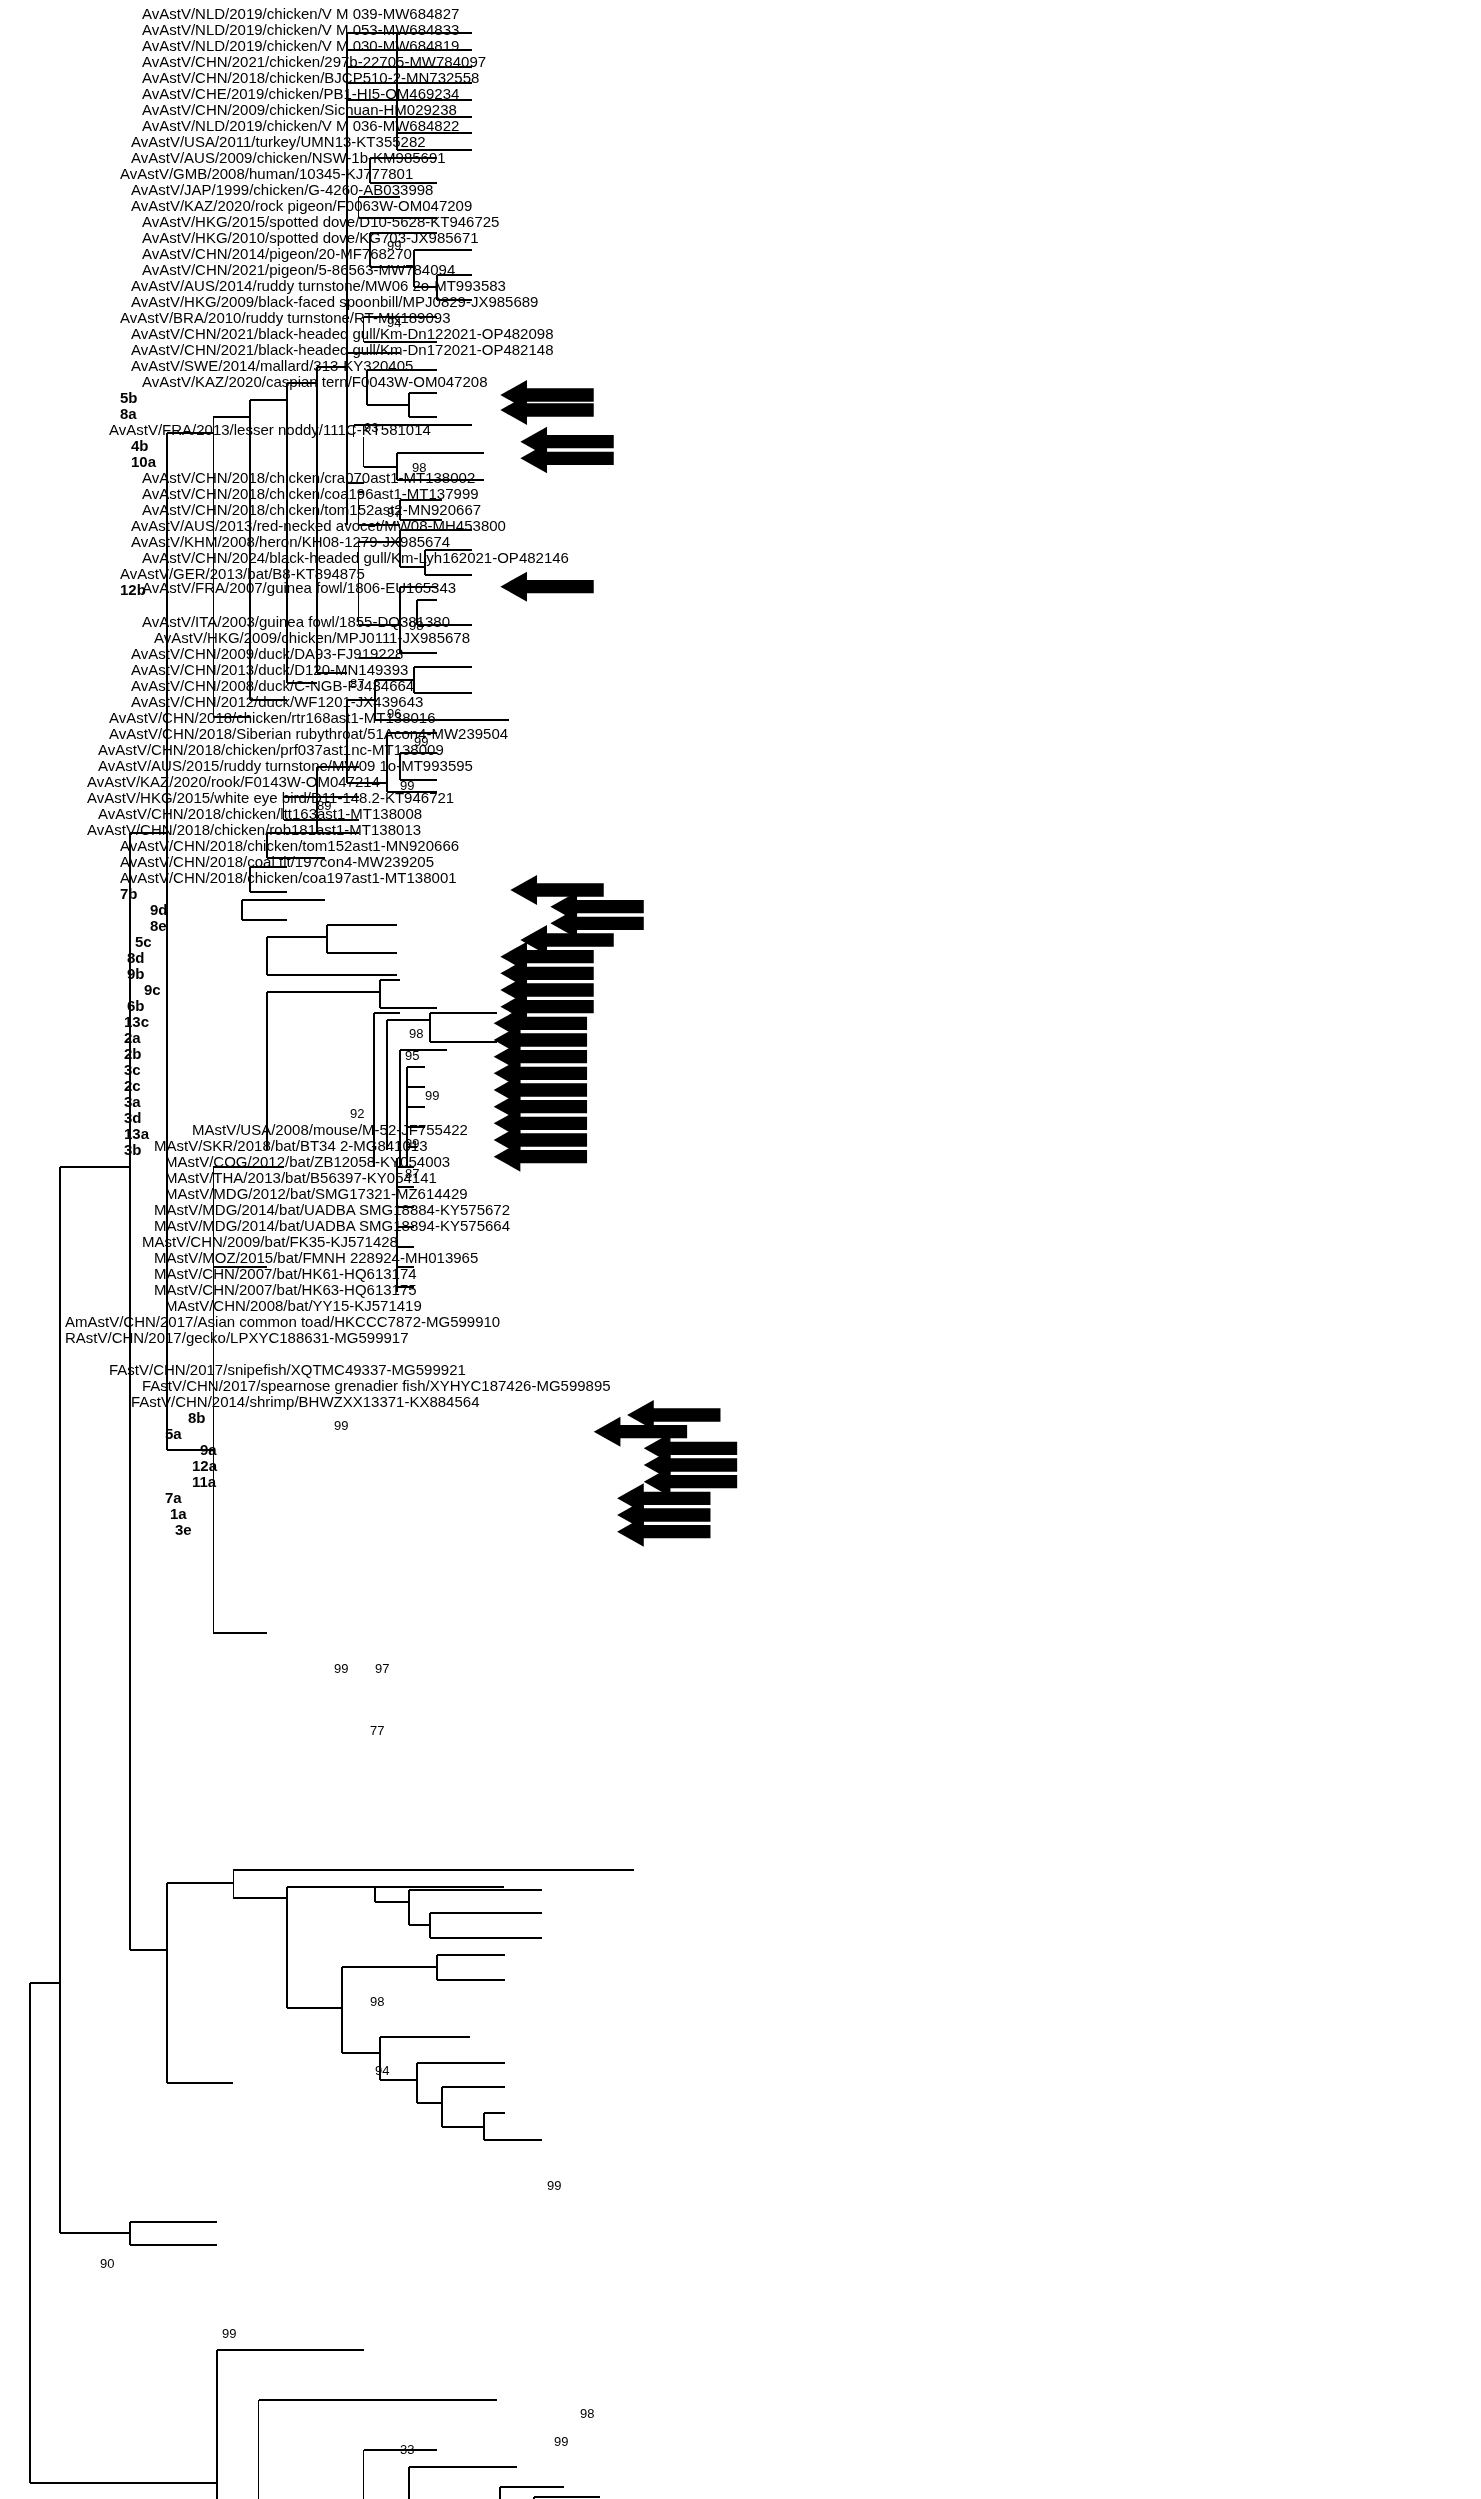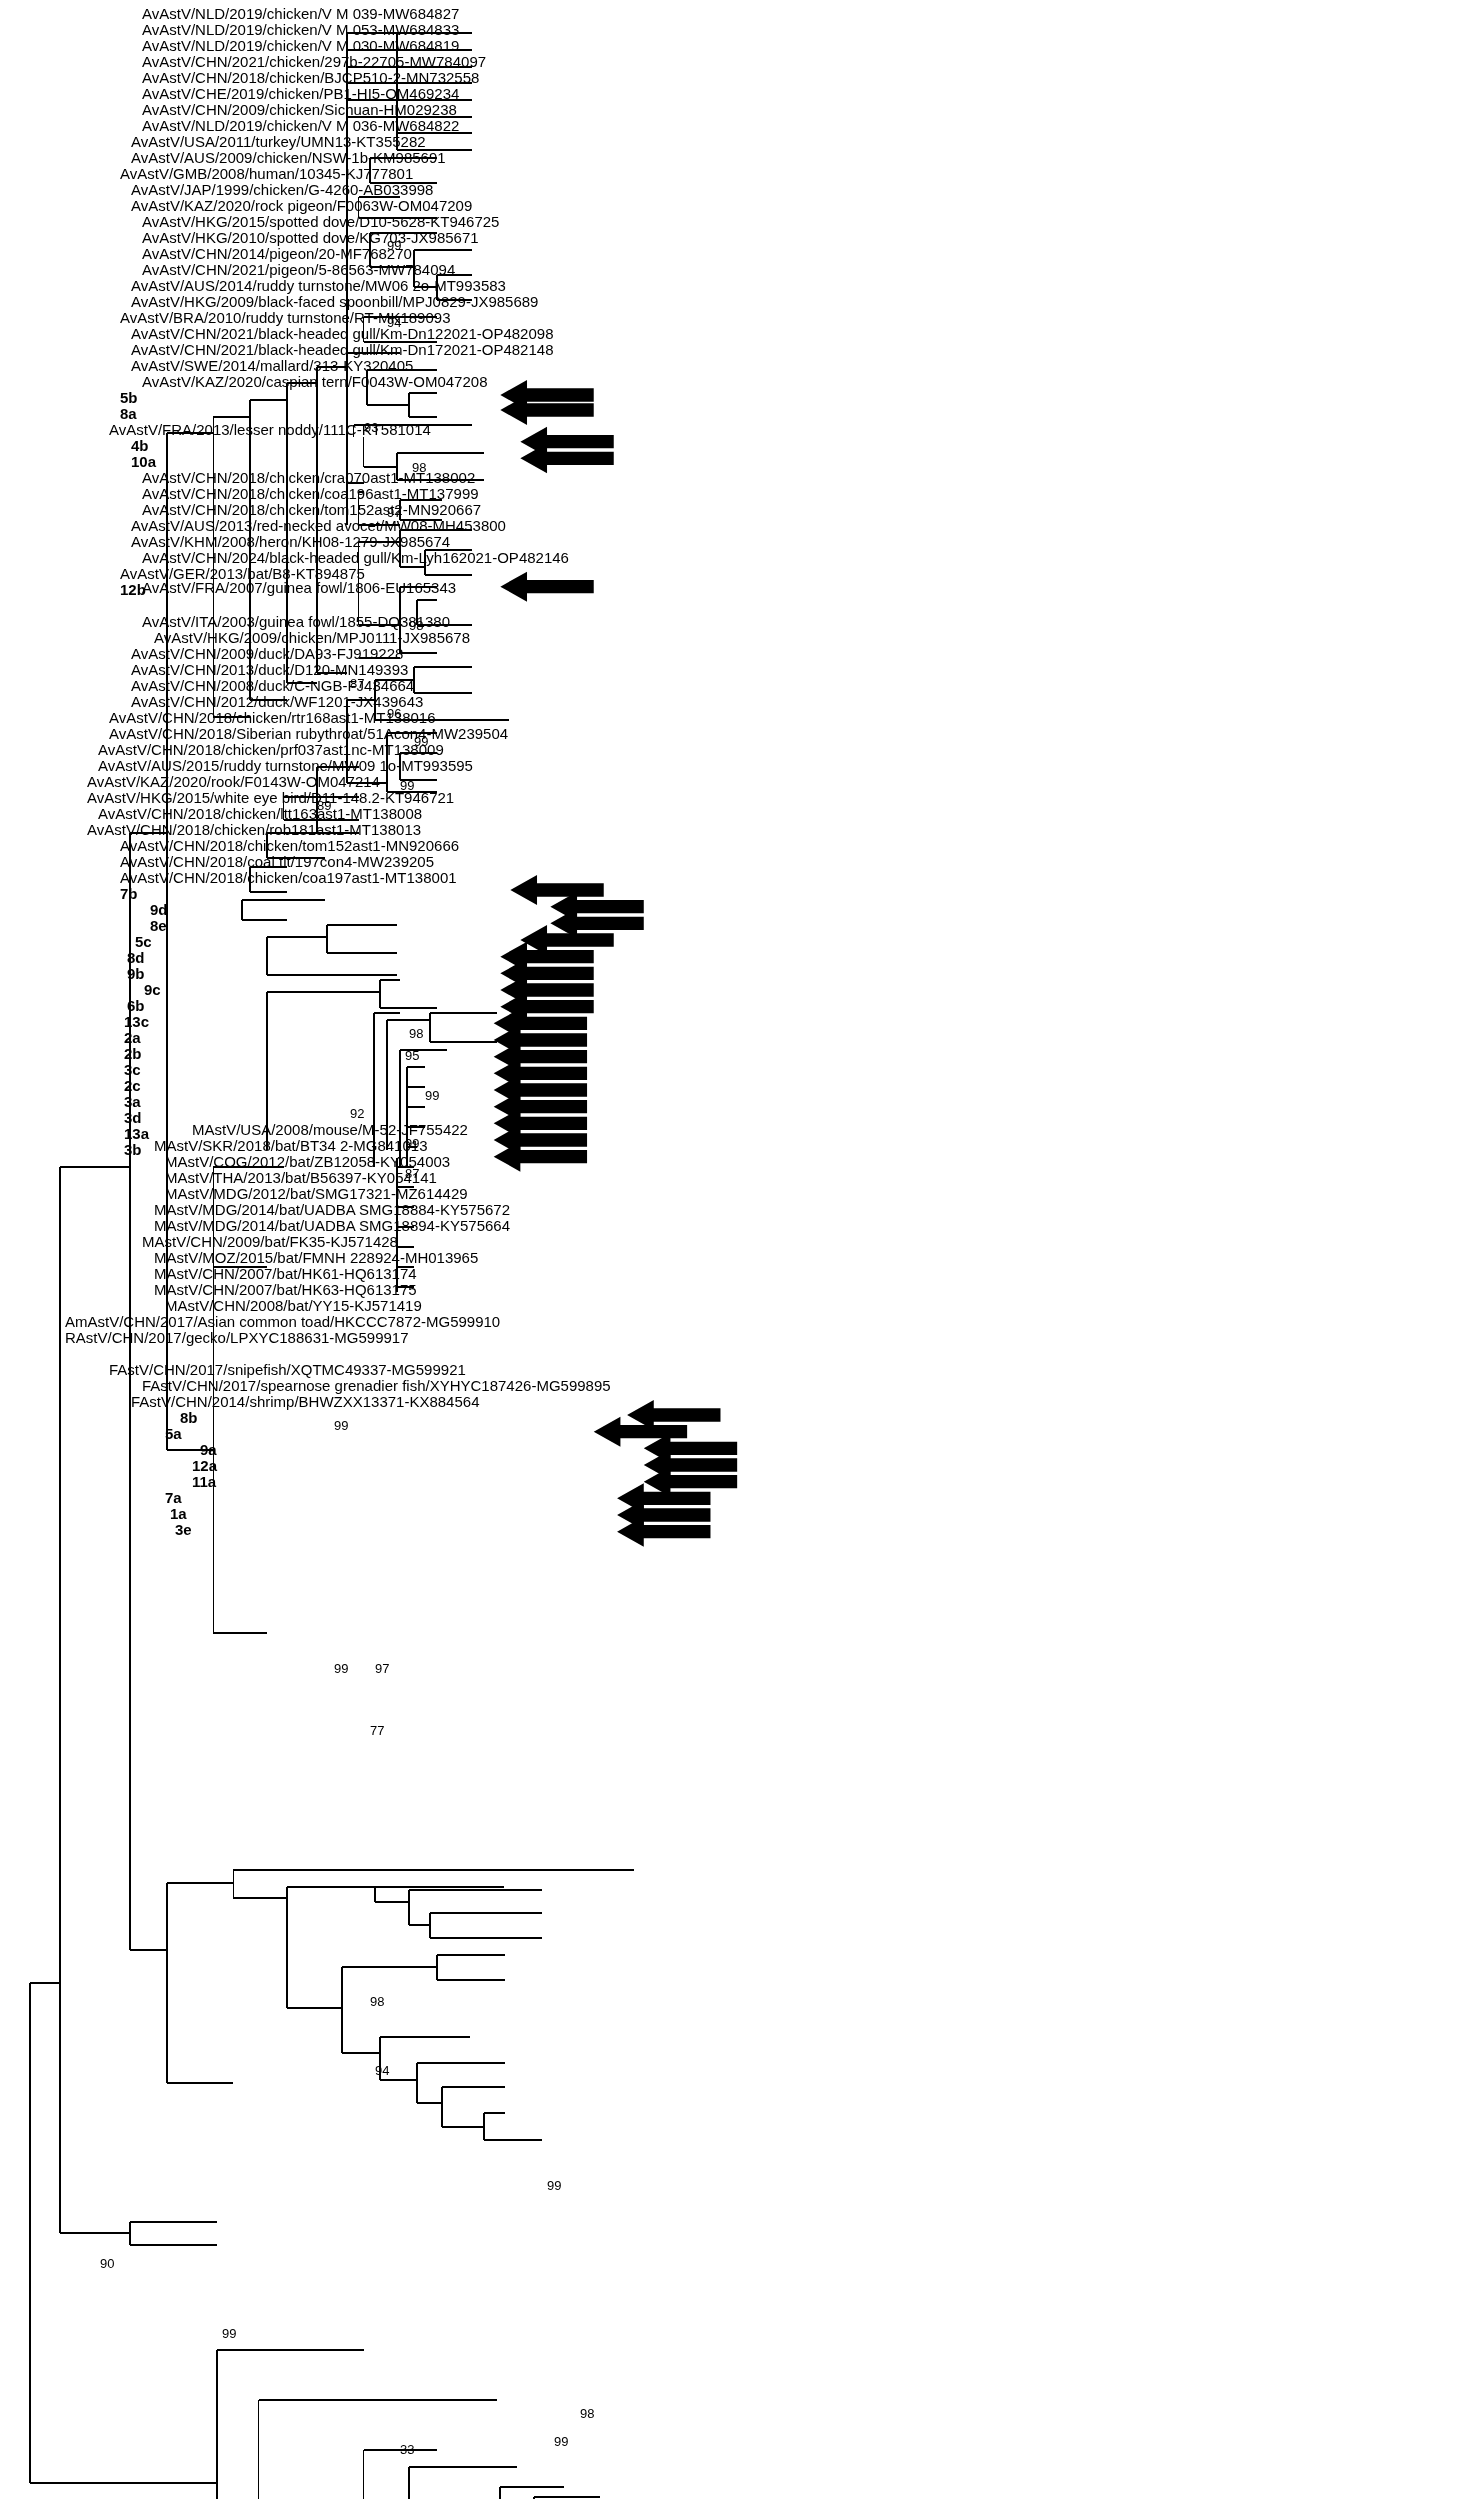--- a/index.html
+++ b/index.html
@@ -408,21 +408,21 @@
     <div class="lbl arrowlbl" style="left: 127px; top: 998px;">6b</div>
     <div class="lbl arrowlbl" style="left: 124px; top: 1014px;">13c</div>
     <div class="lbl arrowlbl" style="left: 124px; top: 1030px;">2a</div>
     <div class="lbl arrowlbl" style="left: 124px; top: 1046px;">2b</div>
     <div class="lbl arrowlbl" style="left: 124px; top: 1062px;">3c</div>
     <div class="lbl arrowlbl" style="left: 124px; top: 1078px;">2c</div>
     <div class="lbl arrowlbl" style="left: 124px; top: 1094px;">3a</div>
     <div class="lbl arrowlbl" style="left: 124px; top: 1110px;">3d</div>
     <div class="lbl arrowlbl" style="left: 124px; top: 1126px;">13a</div>
     <div class="lbl arrowlbl" style="left: 124px; top: 1142px;">3b</div>
-    <div class="lbl arrowlbl" style="left: 180px; top: 1410px;">8b</div>
+    <div class="lbl arrowlbl" style="left: 188px; top: 1410px;">8b</div>
     <div class="lbl arrowlbl" style="left: 165px; top: 1426px;">5a</div>
     <div class="lbl arrowlbl" style="left: 200px; top: 1442px;">9a</div>
     <div class="lbl arrowlbl" style="left: 192px; top: 1458px;">12a</div>
     <div class="lbl arrowlbl" style="left: 192px; top: 1474px;">11a</div>
     <div class="lbl arrowlbl" style="left: 165px; top: 1490px;">7a</div>
     <div class="lbl arrowlbl" style="left: 170px; top: 1506px;">1a</div>
     <div class="lbl arrowlbl" style="left: 175px; top: 1522px;">3e</div>
     <div class="lbl boot" style="left: 387px; top: 239px;">99</div>
     <div class="lbl boot" style="left: 387px; top: 316px;">94</div>
     <div class="lbl boot" style="left: 364px; top: 421px;">93</div>

